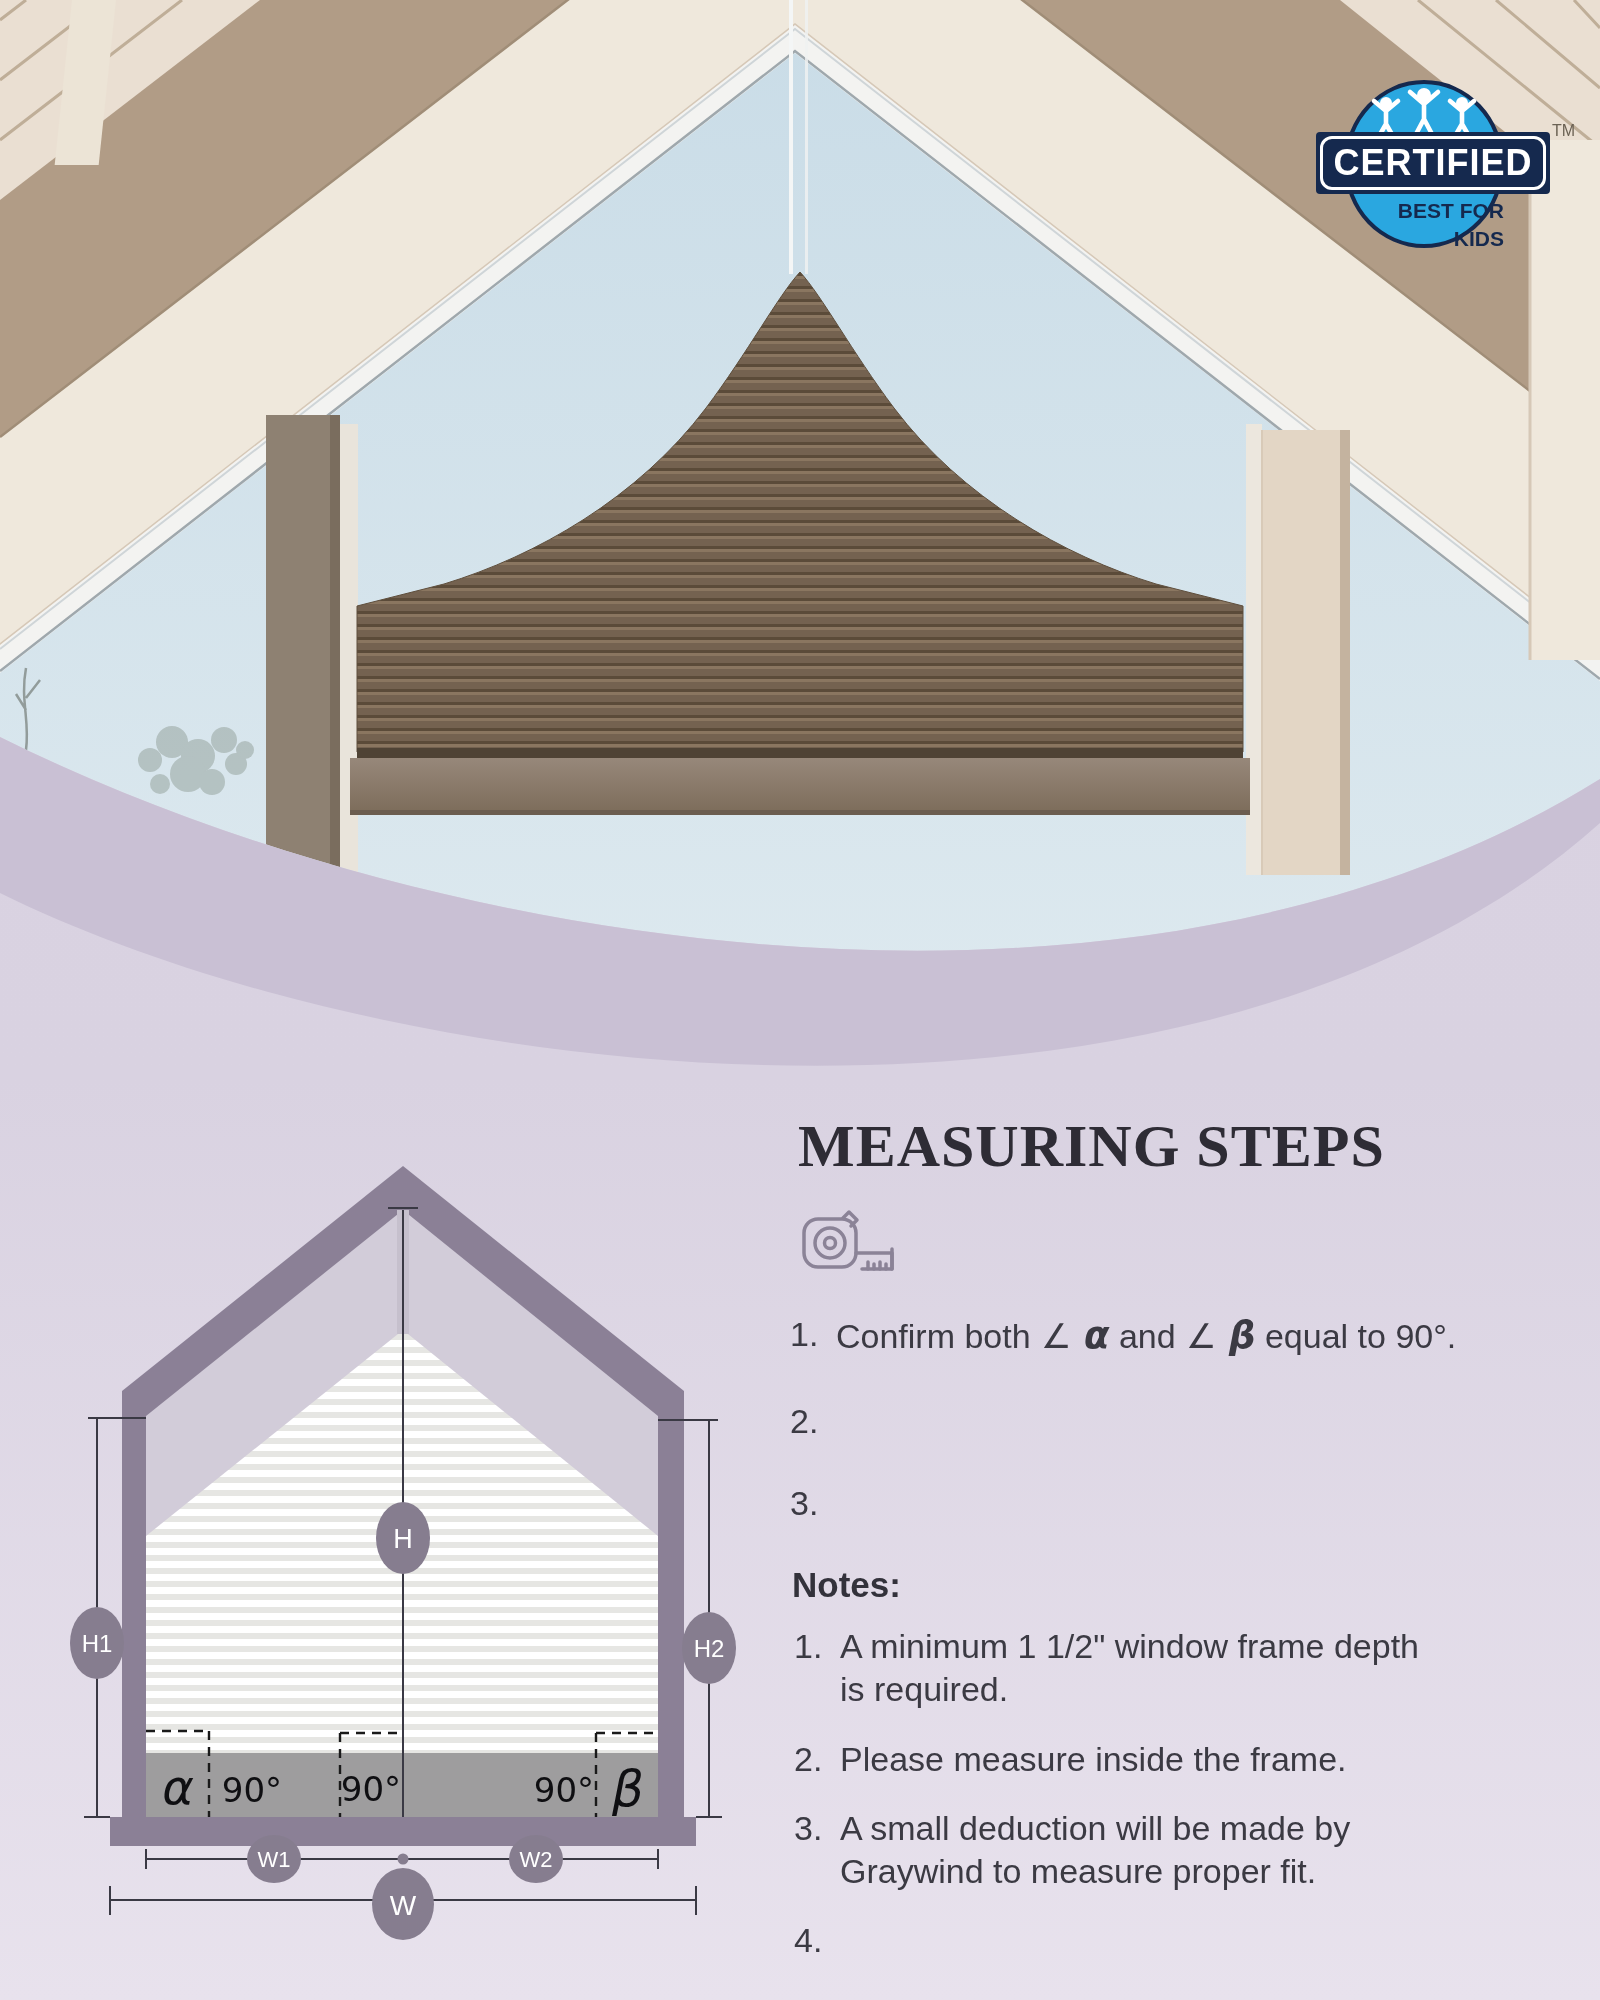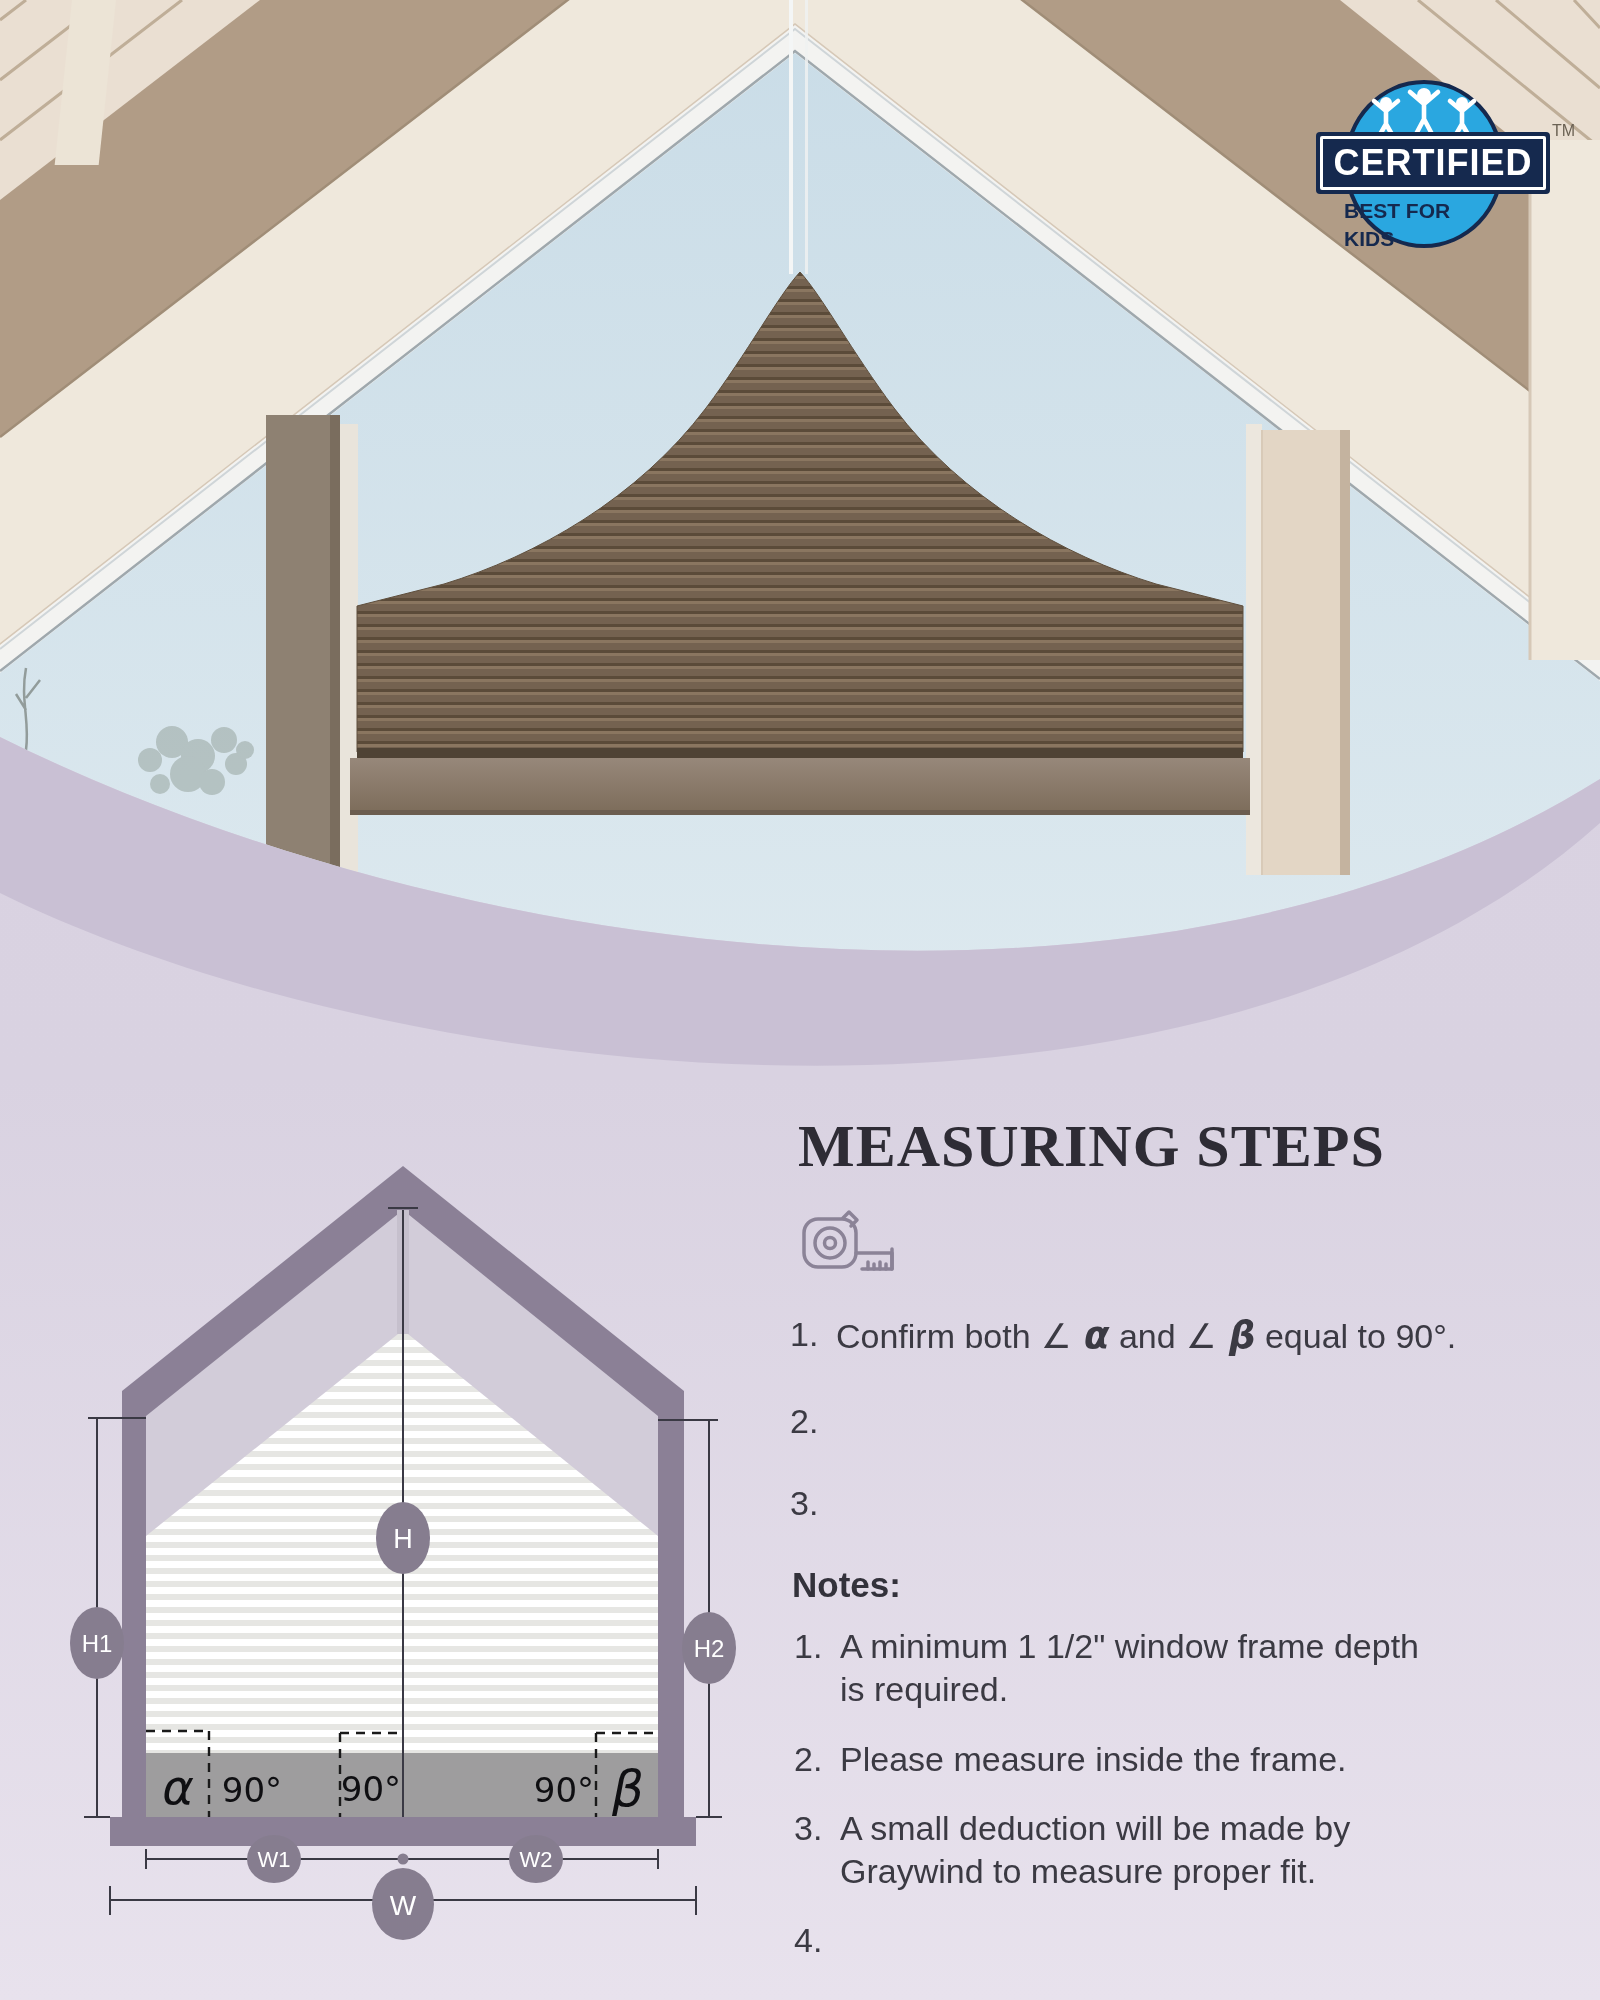--- a/index.html
+++ b/index.html
@@ -7,24 +7,24 @@
         background:linear-gradient(180deg,#dad3e2 0%,#d9d2e1 54%,#e8e2ed 100%);
         font-family:"Liberation Sans",sans-serif;}
   .photo-svg{position:absolute;left:0;top:0;z-index:1;}
   .diagram{position:absolute;left:40px;top:1158px;z-index:2;}
   
   .badge{position:absolute;left:1316px;top:76px;width:252px;height:184px;z-index:4;}
   .badge-circle{position:absolute;left:28px;top:4px;width:160px;height:168px;border-radius:50%;
                 background:#2aa7e0;border:4px solid #15294e;box-sizing:border-box;}
   .badge-figures{position:absolute;left:50px;top:12px;}
   .badge-banner{position:absolute;left:0;top:56px;width:234px;height:62px;background:#15294e;border-radius:4px;}
-  .badge-banner-inner{position:absolute;inset:4px;border:3px solid #ffffff;border-radius:2px;
+  .badge-banner-inner{position:absolute;inset:4px;border:3px solid #ffffff;border-radius:12px;
                       display:flex;align-items:center;justify-content:center;}
   .badge-title{color:#ffffff;font-weight:bold;font-size:36px;letter-spacing:1px;}
-  .badge-sub{position:absolute;left:28px;width:160px;text-align:left;color:#15294e;
+  .badge-sub{position:absolute;left:28px;width:160px;text-align:right;color:#15294e;
              font-weight:bold;line-height:1;}
   .badge-sub1{top:124px;font-size:21px;}
   .badge-sub2{top:152px;font-size:21px;}
   .badge-tm{position:absolute;left:236px;top:46px;font-size:16px;color:#6b6254;}
   
   .text-col{position:absolute;left:790px;top:1072px;width:780px;z-index:2;color:#3b3a43;margin-top:40px;}
   .heading{font-family:"Liberation Serif",serif;font-weight:700;font-size:60px;letter-spacing:1px;
            color:#2e2c35;margin:0 0 28px 8px;}
   .tape-wrap{margin:0 0 34px 10px;}
   .step{display:flex;font-size:34px;line-height:1.26;margin-bottom:40px;}

